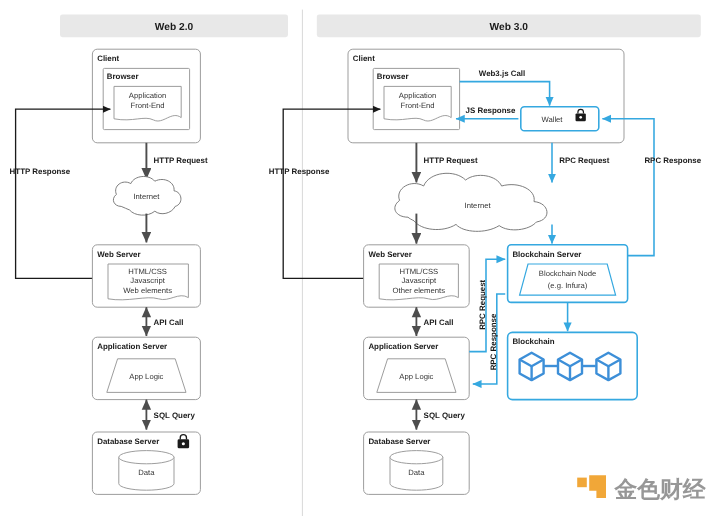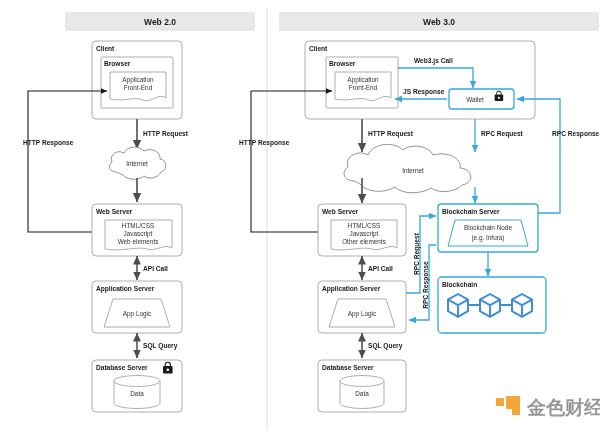--- a/index.html
+++ b/index.html
@@ -4,21 +4,21 @@
 <title>Web 2.0 vs Web 3.0 Architecture Diagram</title>
 <style>
   html,body{margin:0;padding:0;background:#ffffff;}
   body{
     width:600px;height:435px;
     font-family:"Liberation Sans","DejaVu Sans",sans-serif;
     color:#1a1a1a;
     overflow:hidden;
     position:relative;
   }
-  #stage{position:absolute;left:15px;top:0;width:580px;height:435px;}
+  #stage{position:absolute;left:0;top:0;width:580px;height:435px;}
   svg#diagram{position:absolute;left:0;top:0;width:600px;height:435px;}
 
   .panel-title{
     font-size:8.5px;font-weight:bold;text-anchor:middle;
     fill:#1a1a1a;
   }
   .box-label{font-size:6.6px;font-weight:bold;fill:#1a1a1a;}
   .inner-text{font-size:6.4px;fill:#333333;text-anchor:middle;}
   .edge-label{font-size:6.6px;font-weight:bold;fill:#1a1a1a;}
 

